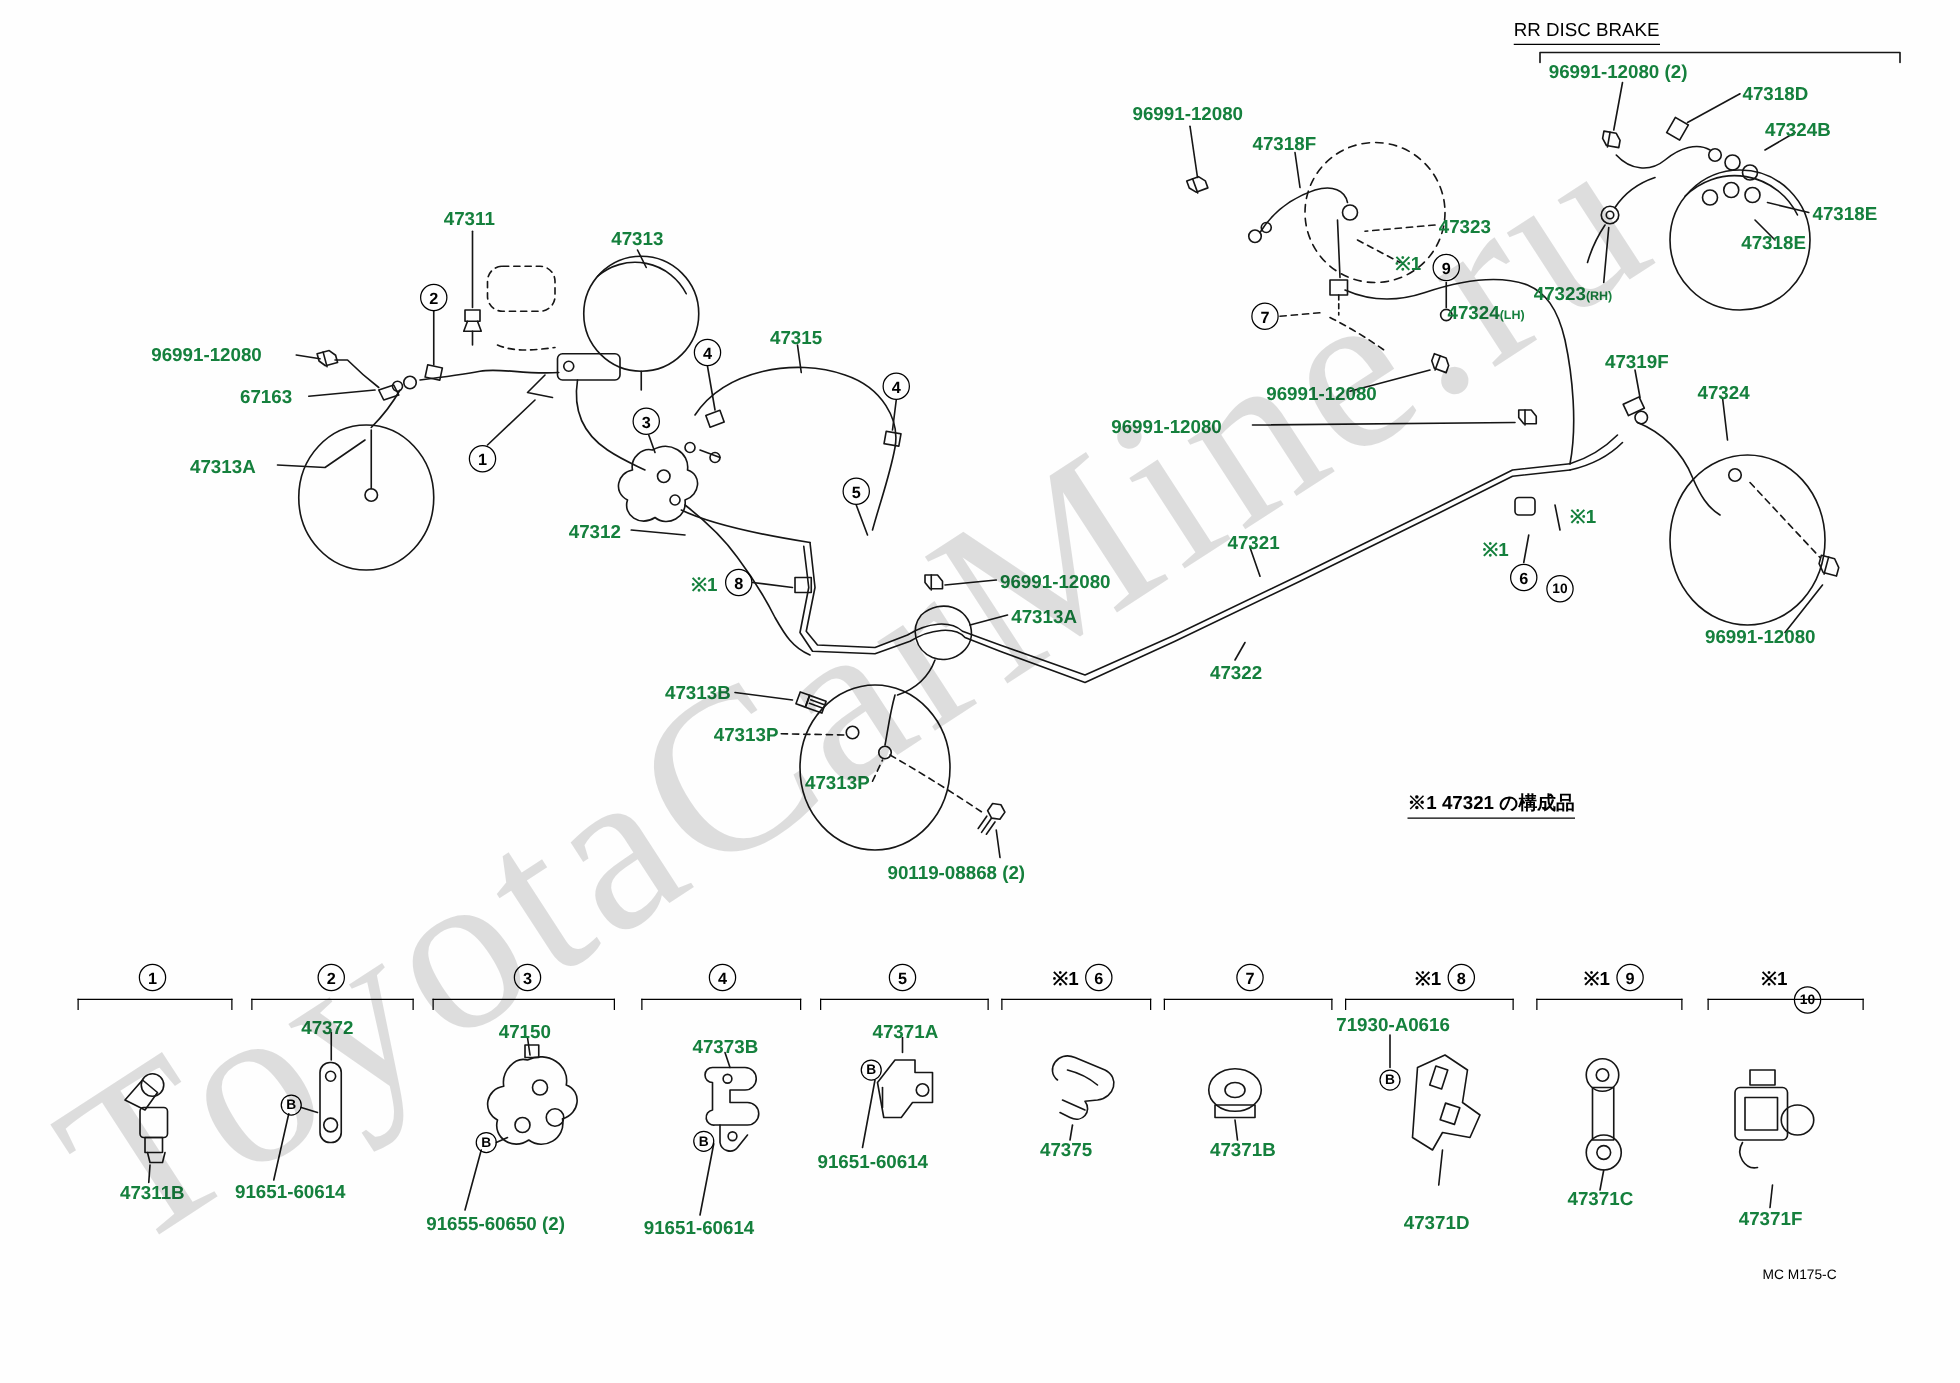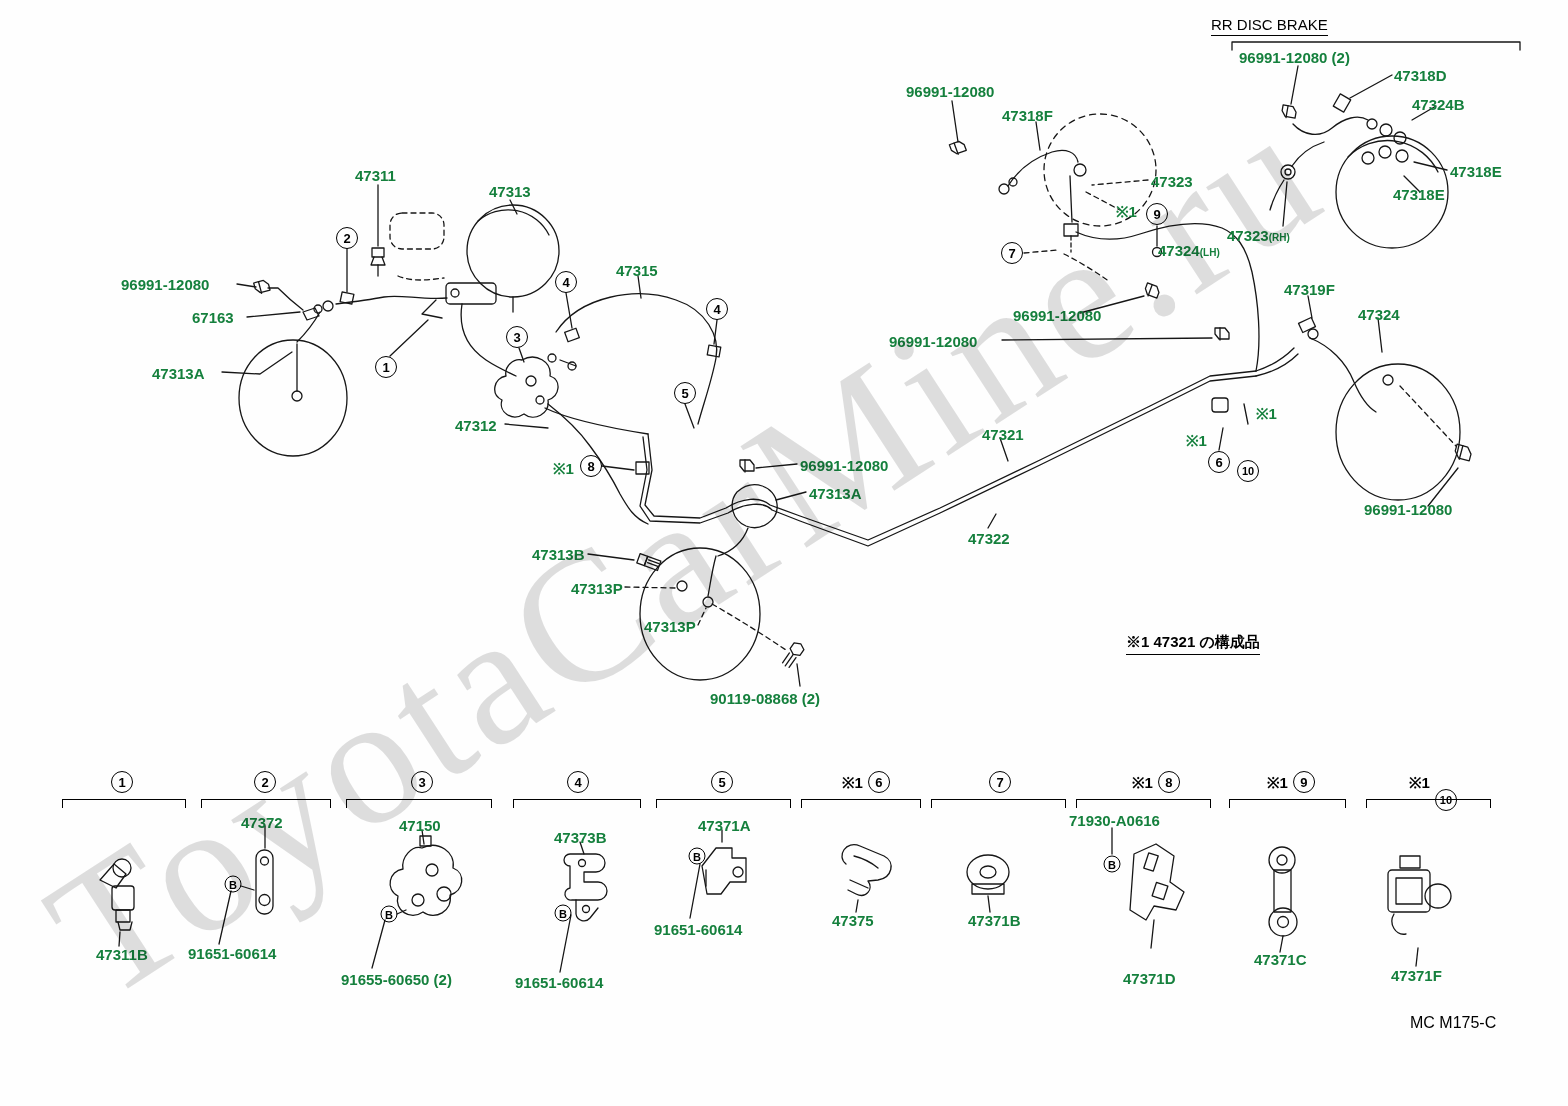--- a/index.html
+++ b/index.html
@@ -25,21 +25,21 @@
   .legend-head { position:absolute; display:flex; align-items:center; gap:5px; transform:translate(-50%,-50%); }
   .star { font-size:15px; font-weight:bold; white-space:nowrap; color:#000; }
   .bracket { position:absolute; height:9px; border-top:1.6px solid #000; border-left:1.6px solid #000; border-right:1.6px solid #000; }
   .bcircle {
     position:absolute; width:17px; height:17px; border:1.4px solid #000; border-radius:50%;
     font-size:11px; font-weight:bold; display:flex; align-items:center; justify-content:center;
     transform:translate(-50%,-50%); color:#000;
   }
   .inset-title { position:absolute; left:1211px; top:16px; font-size:15px; font-weight:normal; border-bottom:1.6px solid #000; padding-bottom:2px; color:#000; z-index:3; }
   .note { position:absolute; left:1126px; top:633px; font-size:15px; font-weight:bold; border-bottom:1.6px solid #000; padding-bottom:2px; color:#000; z-index:3; }
-  .footer-code { position:absolute; left:1410px; top:1014px; font-size:16px; color:#000; z-index:3; }
+  .footer-code { position:absolute; left:1410px; top:1014px; font-size:11px; color:#000; z-index:3; }
 </style>
 </head>
 <body>
 
 <div class="canvas">
 
   <svg id="art" width="1568" height="1106" viewBox="0 0 1568 1106">
     <g fill="none" stroke="#161616" stroke-width="1.3" stroke-linecap="round" stroke-linejoin="round">
 
       <g>

